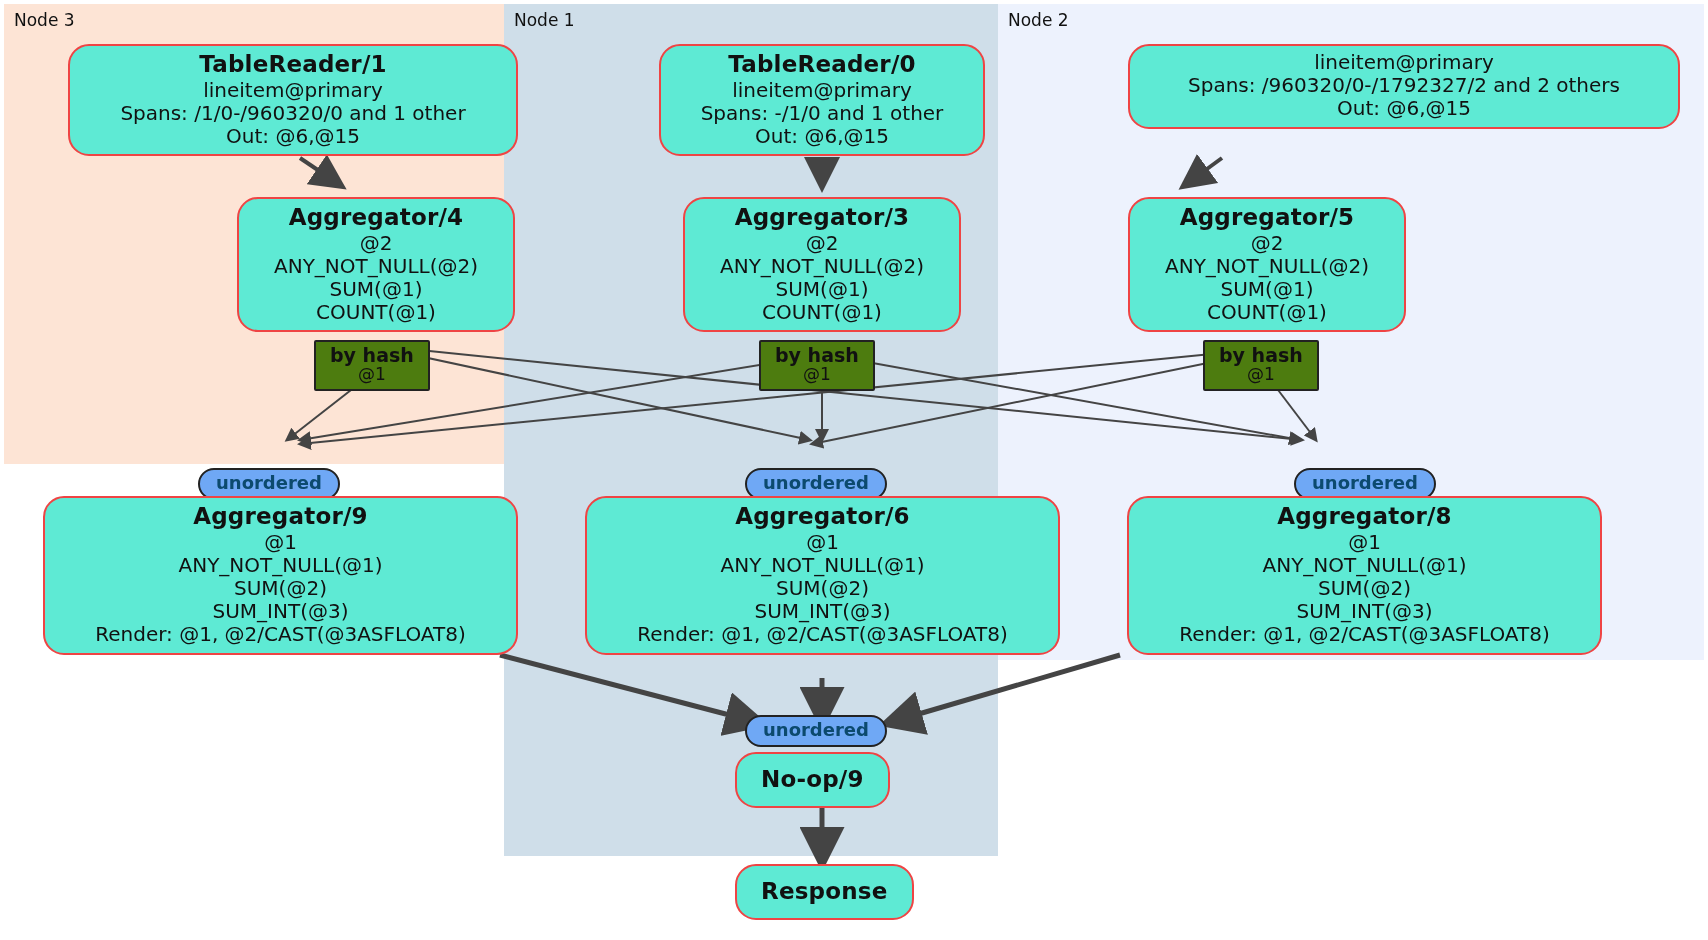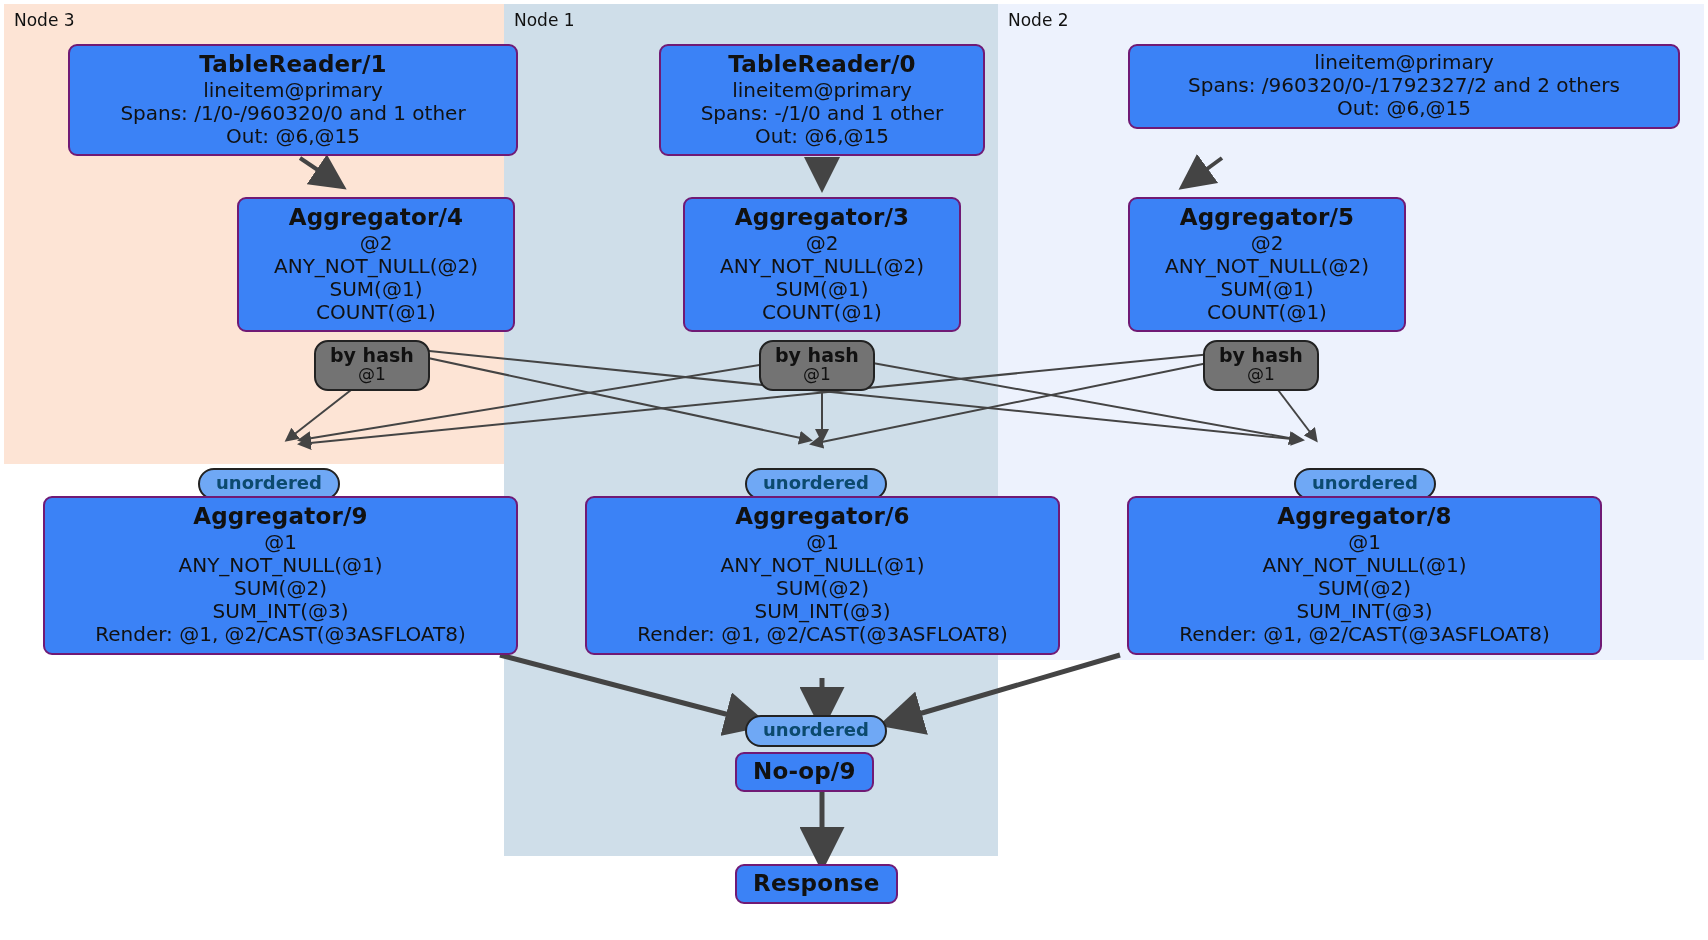--- a/index.html
+++ b/index.html
@@ -5,36 +5,36 @@
   html,body{margin:0;padding:0;background:#ffffff;}
   body{font-family:"DejaVu Sans","Liberation Sans",sans-serif;}
   #stage{position:relative;width:1708px;height:940px;overflow:hidden;background:#fff;}
 
   .node-panel{position:absolute;box-sizing:border-box;}
   .node-label{position:absolute;left:10px;top:6px;font-size:17px;color:#111;
               font-family:"DejaVu Sans","Liberation Sans",sans-serif;}
 
   #edges{position:absolute;left:0;top:0;width:1708px;height:940px;pointer-events:none;}
 
-  .box{position:absolute;box-sizing:border-box;background:#3b82f6;border:2px solid #701a75;
-       border-radius:9px;text-align:center;padding:5px 10px 6px 10px;
+  .box{position:absolute;box-sizing:border-box;background:#5eead4;border:2px solid #ef4444;
+       border-radius:21px;text-align:center;padding:5px 10px 6px 10px;
        font-size:20px;color:#111;line-height:1.16;}
   .box .t{font-weight:bold;font-size:23px;letter-spacing:.2px;display:block;margin-bottom:1px;}
   .box .l{display:block;white-space:nowrap;}
 
   .pill{position:absolute;box-sizing:border-box;border:2px solid #222;text-align:center;
         line-height:1.05;}
-  .pill.hash{background:#737373;border-radius:14px;padding:4px 14px 5px 14px;}
+  .pill.hash{background:#4d7c0f;border-radius:2px;padding:4px 14px 5px 14px;}
   .pill.hash .h1{font-weight:bold;font-size:19px;display:block;color:#111;}
   .pill.hash .h2{font-size:17px;display:block;color:#111;}
   .pill.unord{background:#6FA8F5;border-radius:999px;padding:4px 16px 5px 16px;
               font-weight:bold;font-size:18px;color:#0c4a6e;white-space:nowrap;}
 
   .box.small{padding:4px 16px 5px 16px;}
-  .box.small .t{font-size:23px;margin:0;}
+  .box.small .t{font-size:23px;margin:8px;}
 </style>
 </head>
 <body>
 
 <div id="stage">
 
   <div class="node-panel" style="left:4px;top:4px;width:500px;height:460px;background:#FDE4D5;">
     <span class="node-label">Node 3</span>
   </div>
 

